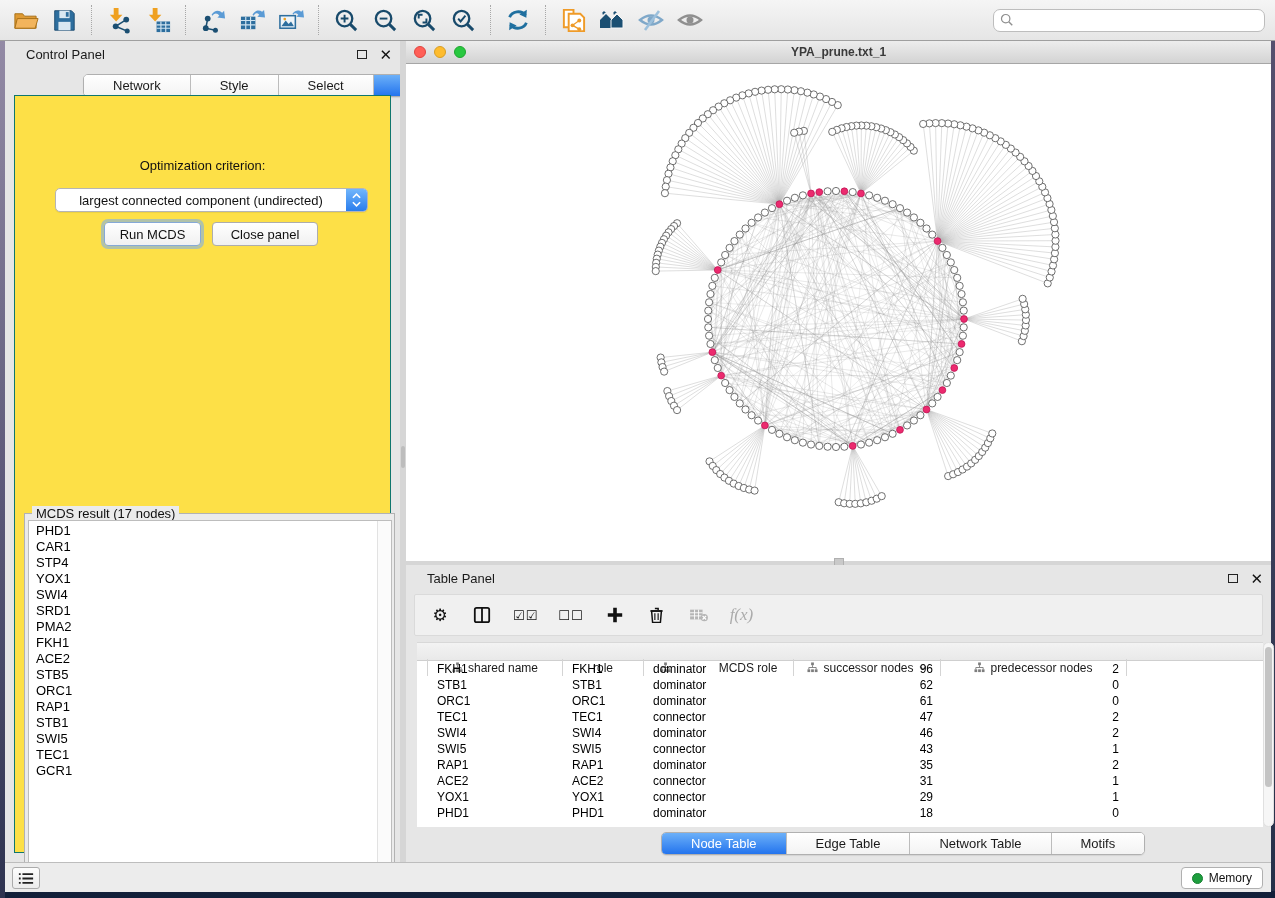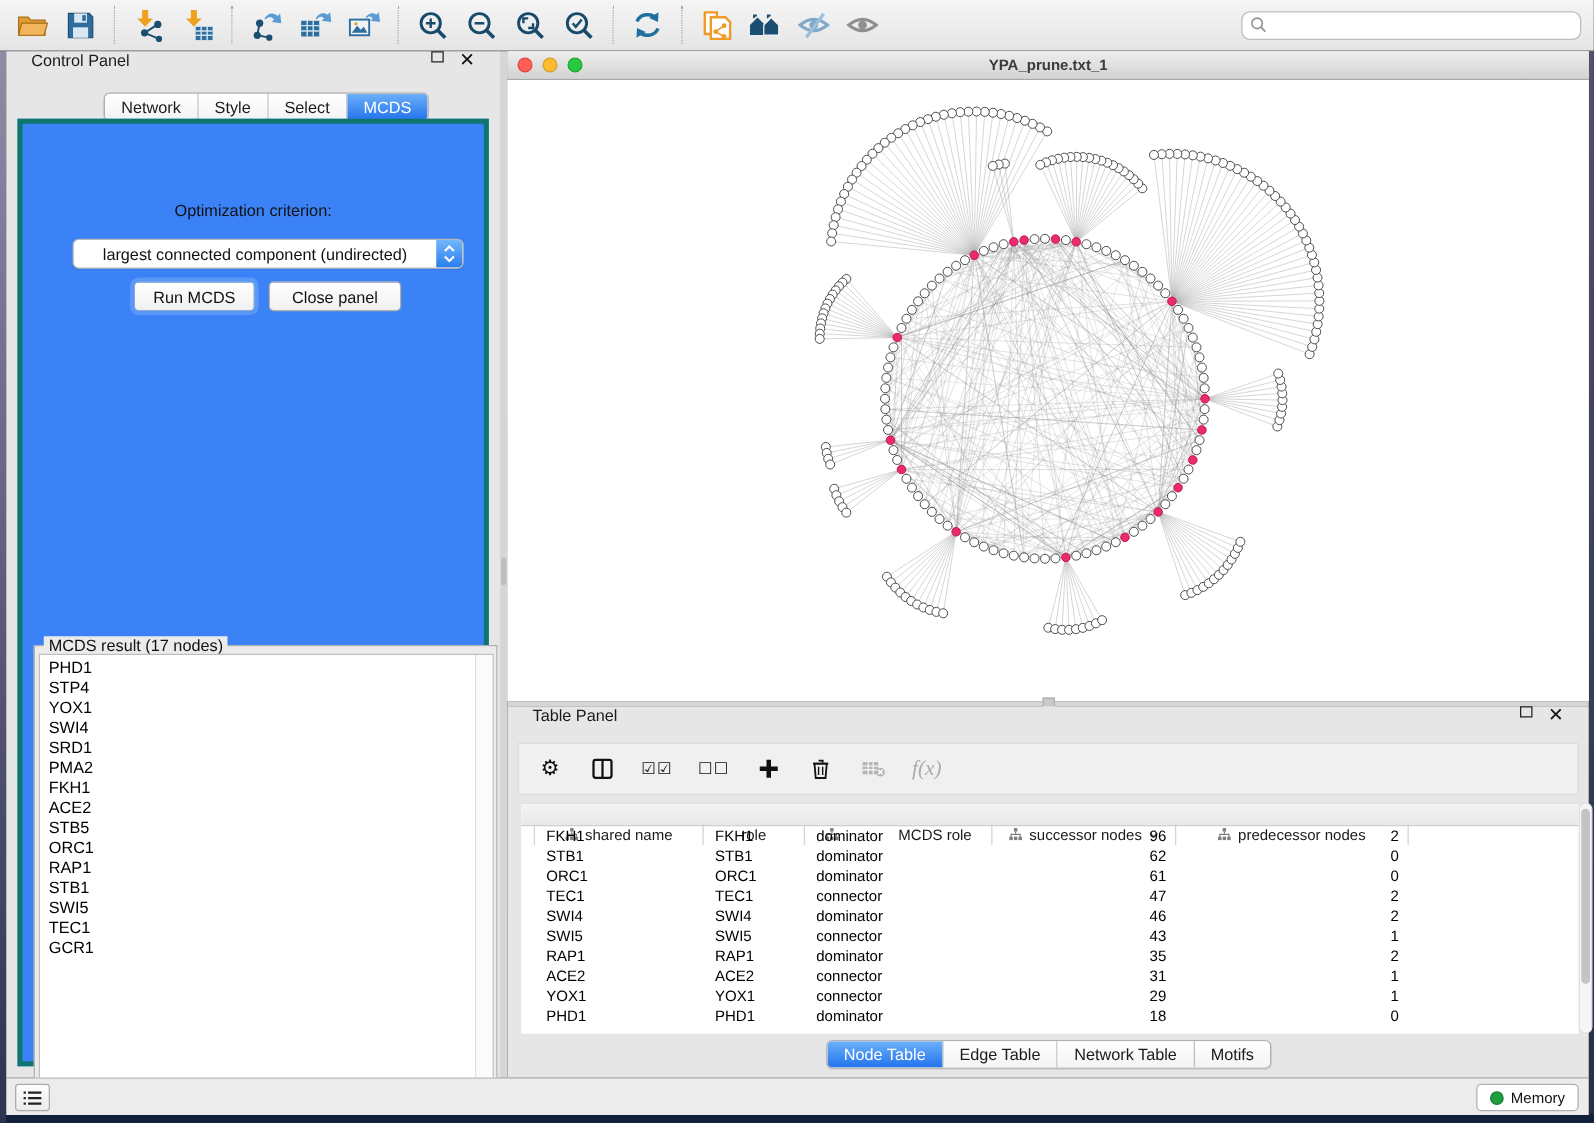--- a/index.html
+++ b/index.html
@@ -16,33 +16,33 @@
     background:linear-gradient(#f5f5f5,#e5e5e5);border-bottom:1px solid #9f9f9f;
     display:flex;align-items:center;padding:0 10px;gap:9px;}
   .tbtn{width:30px;height:30px;display:flex;align-items:center;justify-content:center;flex:0 0 auto;}
   .tsep{width:1px;height:30px;border-left:1px dotted #a8a8a8;flex:0 0 auto;margin:0 3px;}
   .search-box{margin-left:auto;width:272px;height:23px;background:#fff;border:1px solid #bdbdbd;
     border-radius:7px;display:flex;align-items:center;padding-left:6px;gap:4px;}
   .search-box input{border:none;outline:none;flex:1;font-size:12px;height:18px;background:transparent;
     font-family:"Liberation Sans",sans-serif;}
   
   .control-panel{position:absolute;left:5px;top:41px;width:395px;height:821px;background:#e6e6e6;}
-  .panel-header{height:26px;display:flex;padding:0 20px;font-size:13px;color:#1a1a1a;}
+  .panel-header{height:26px;display:flex;align-items:center;padding:0 8px;font-size:13px;color:#1a1a1a;margin-left:13px;}
   .panel-header .spacer{flex:1;}
   .float-icon{width:10px;height:9px;border:1.6px solid #222;margin-right:12px;display:inline-block;}
   .close-icon{font-size:15px;font-weight:700;color:#111;line-height:1;}
   .seg{display:flex;border:1px solid #b0b0b0;border-radius:5px;overflow:hidden;background:#fff;
     box-shadow:0 1px 1px rgba(0,0,0,.08);}
-  .seg .seg-btn{border:none;background:linear-gradient(#ffffff,#f3f3f3);padding:3px 13px;font-size:13px;
+  .seg .seg-btn{border:none;background:linear-gradient(#ffffff,#f3f3f3);padding:3px 29px;font-size:13px;
     color:#1a1a1a;border-right:1px solid #bcbcbc;font-family:"Liberation Sans",sans-serif;cursor:default;}
   .seg .seg-btn:last-child{border-right:none;}
   .seg .seg-btn.sel{background:linear-gradient(#6cb0f8,#2374ee);color:#fff;}
   .cp-tabs{position:absolute;left:78px;top:33px;}
-  .cp-body{position:absolute;left:9px;top:54px;width:377px;height:758px;background:#3b82f6;
-    border:4px solid #0f766e;}
+  .cp-body{position:absolute;left:9px;top:54px;width:377px;height:758px;background:#fde047;
+    border:1px solid #0f766e;}
   .opt-label{position:absolute;left:0;top:62px;width:100%;text-align:center;font-size:13px;color:#111;}
   .mselect{position:absolute;left:40px;top:92px;width:313px;height:24px;background:#fff;
     border:1px solid #b5b5b5;border-radius:5px;display:flex;align-items:stretch;overflow:hidden;
     box-shadow:0 1px 1px rgba(0,0,0,.07);}
   .mselect .val{flex:1;font-size:13px;color:#111;display:flex;align-items:center;justify-content:center;}
   .mselect .cap{width:21px;background:linear-gradient(#71b6fc,#2a7ded);display:flex;flex-direction:column;
     align-items:center;justify-content:center;gap:2px;}
   .push-btn{position:absolute;height:24px;background:linear-gradient(#ffffff,#f0f0f0);
     border:1px solid #adadad;border-radius:4px;font-size:13px;color:#111;
     font-family:"Liberation Sans",sans-serif;display:flex;align-items:center;justify-content:center;}
@@ -274,20 +274,21 @@
             </svg>
         </span>
       </div>
       <button class="push-btn run-btn">Run MCDS</button>
       <button class="push-btn closep-btn">Close panel</button>
       <div class="mcds-fieldset">
         <span class="mcds-legend">MCDS result (17 nodes)</span>
         <div class="mcds-listbox">
           <div class="mcds-list" id="mcds-list">
               <div class="mcds-item">PHD1</div>
+              <div class="mcds-item">CAR1</div>
               <div class="mcds-item">STP4</div>
               <div class="mcds-item">YOX1</div>
               <div class="mcds-item">SWI4</div>
               <div class="mcds-item">SRD1</div>
               <div class="mcds-item">PMA2</div>
               <div class="mcds-item">FKH1</div>
               <div class="mcds-item">ACE2</div>
               <div class="mcds-item">STB5</div>
               <div class="mcds-item">ORC1</div>
               <div class="mcds-item">RAP1</div>

